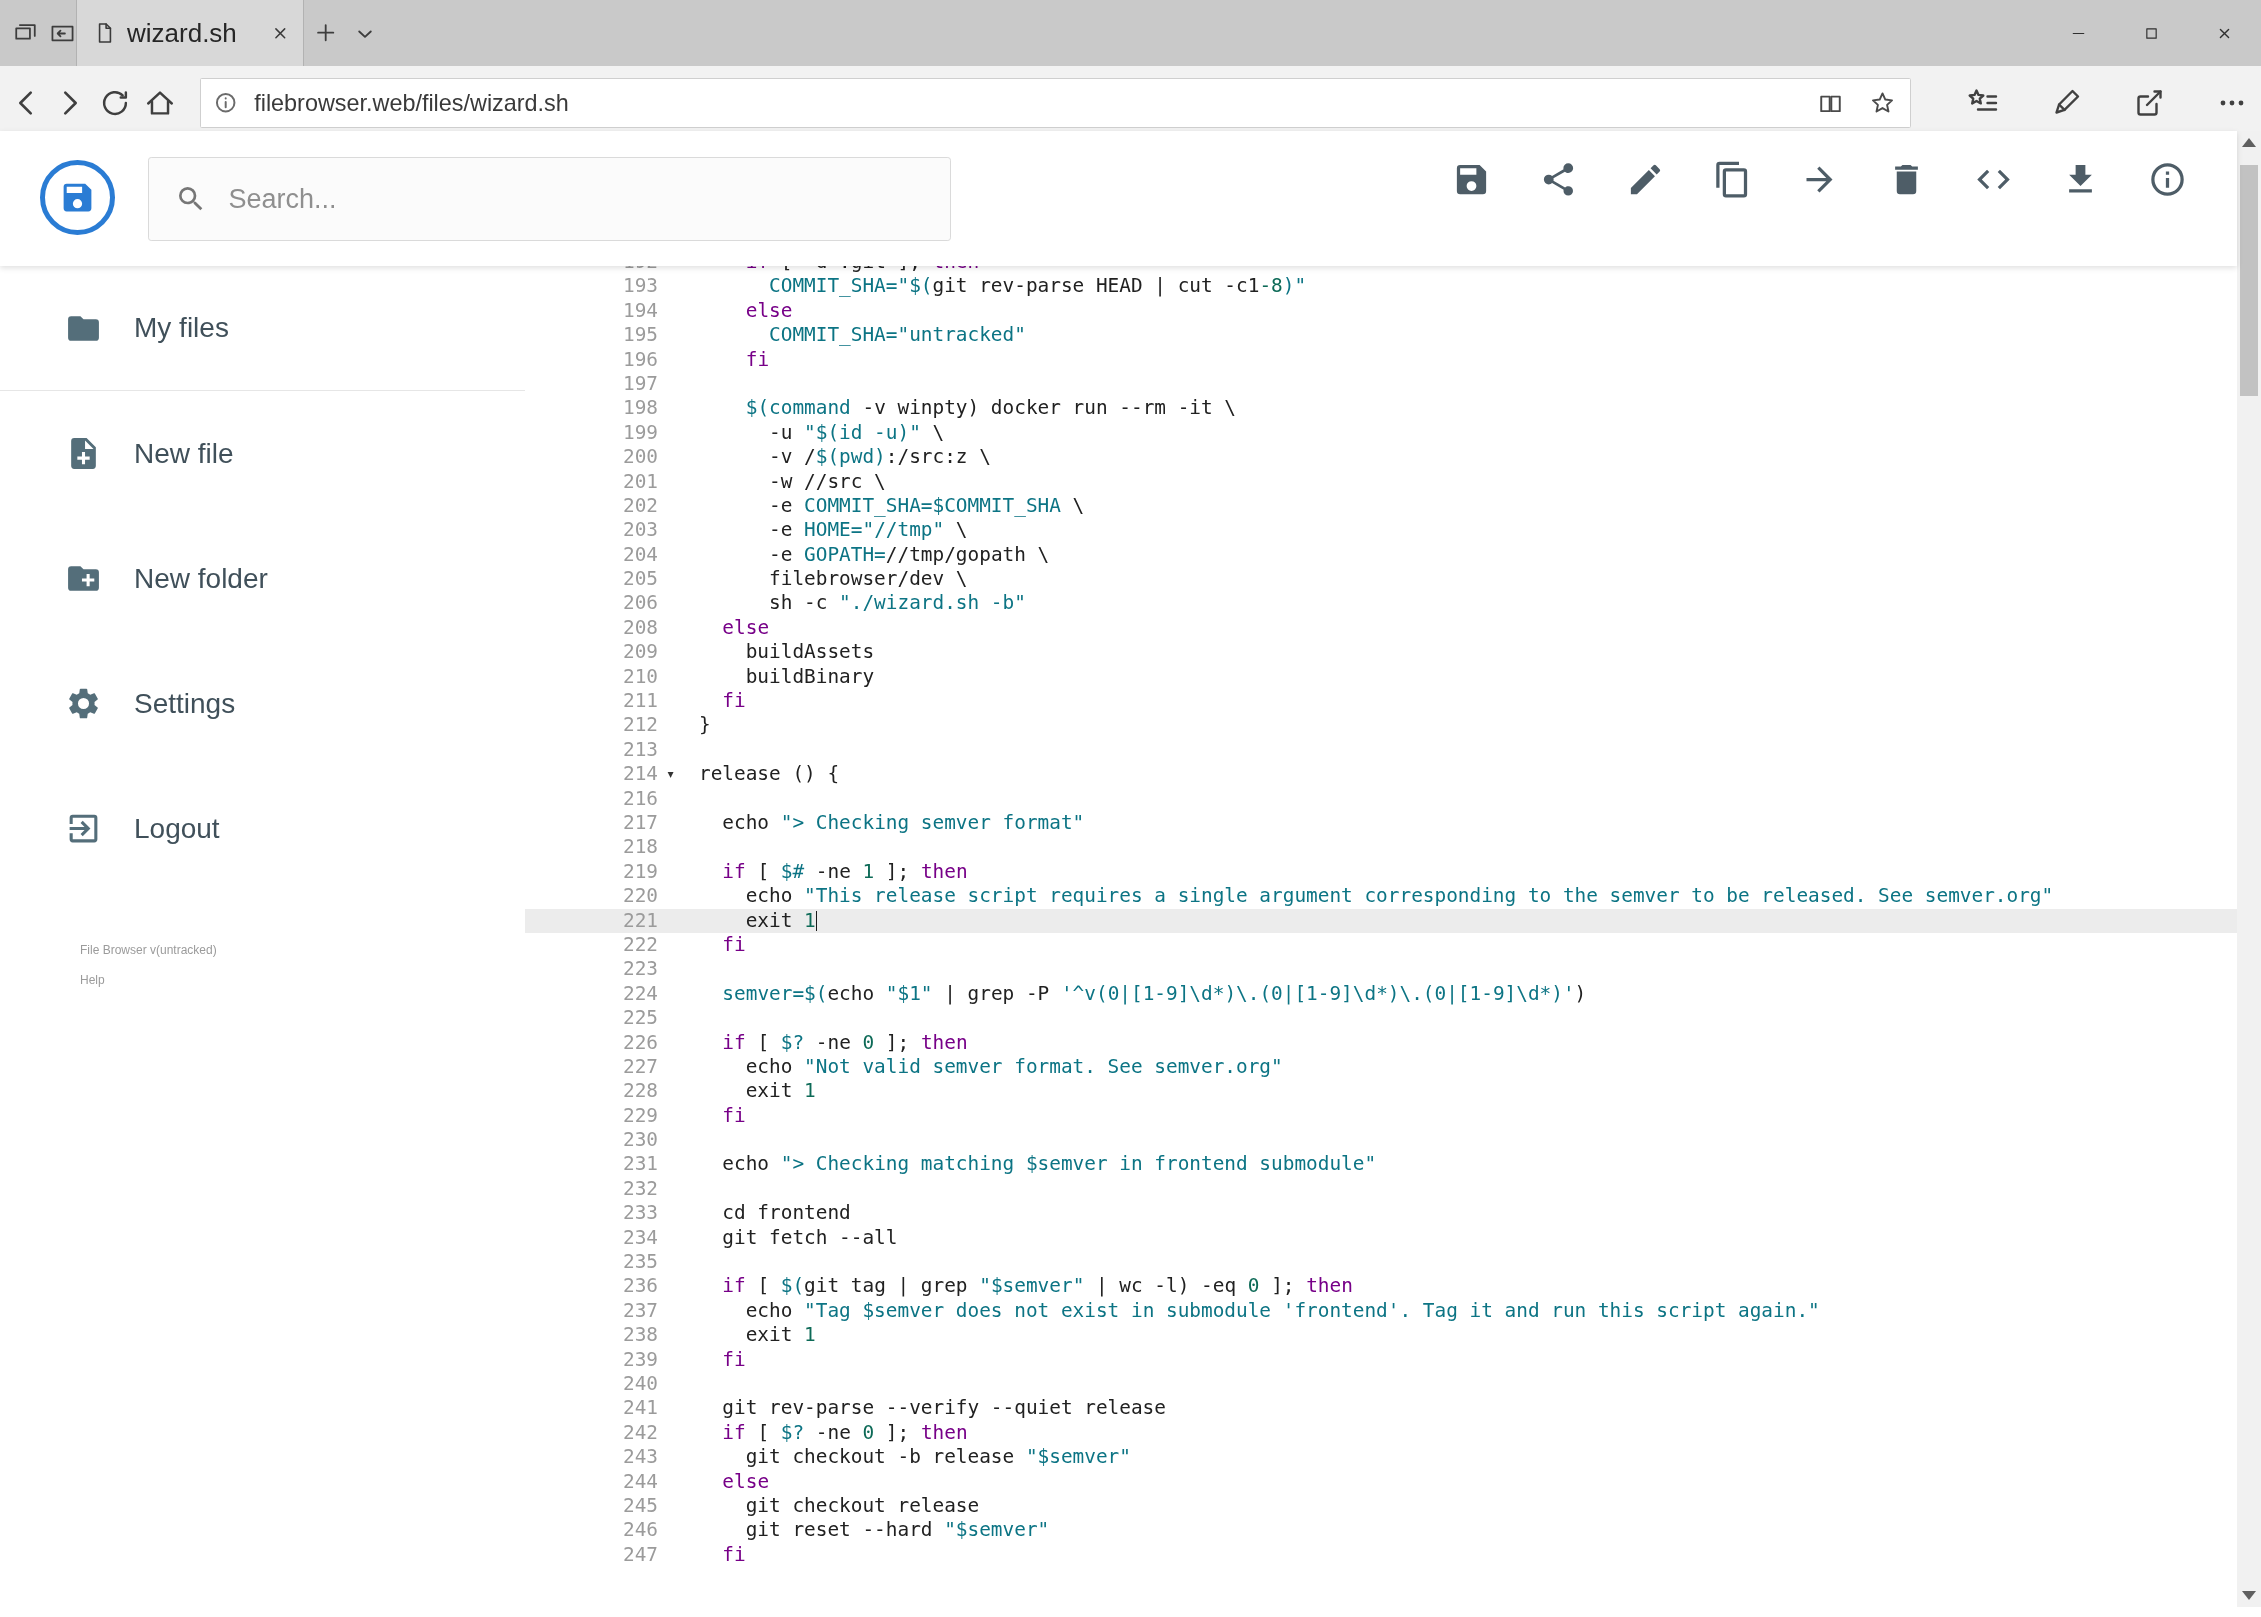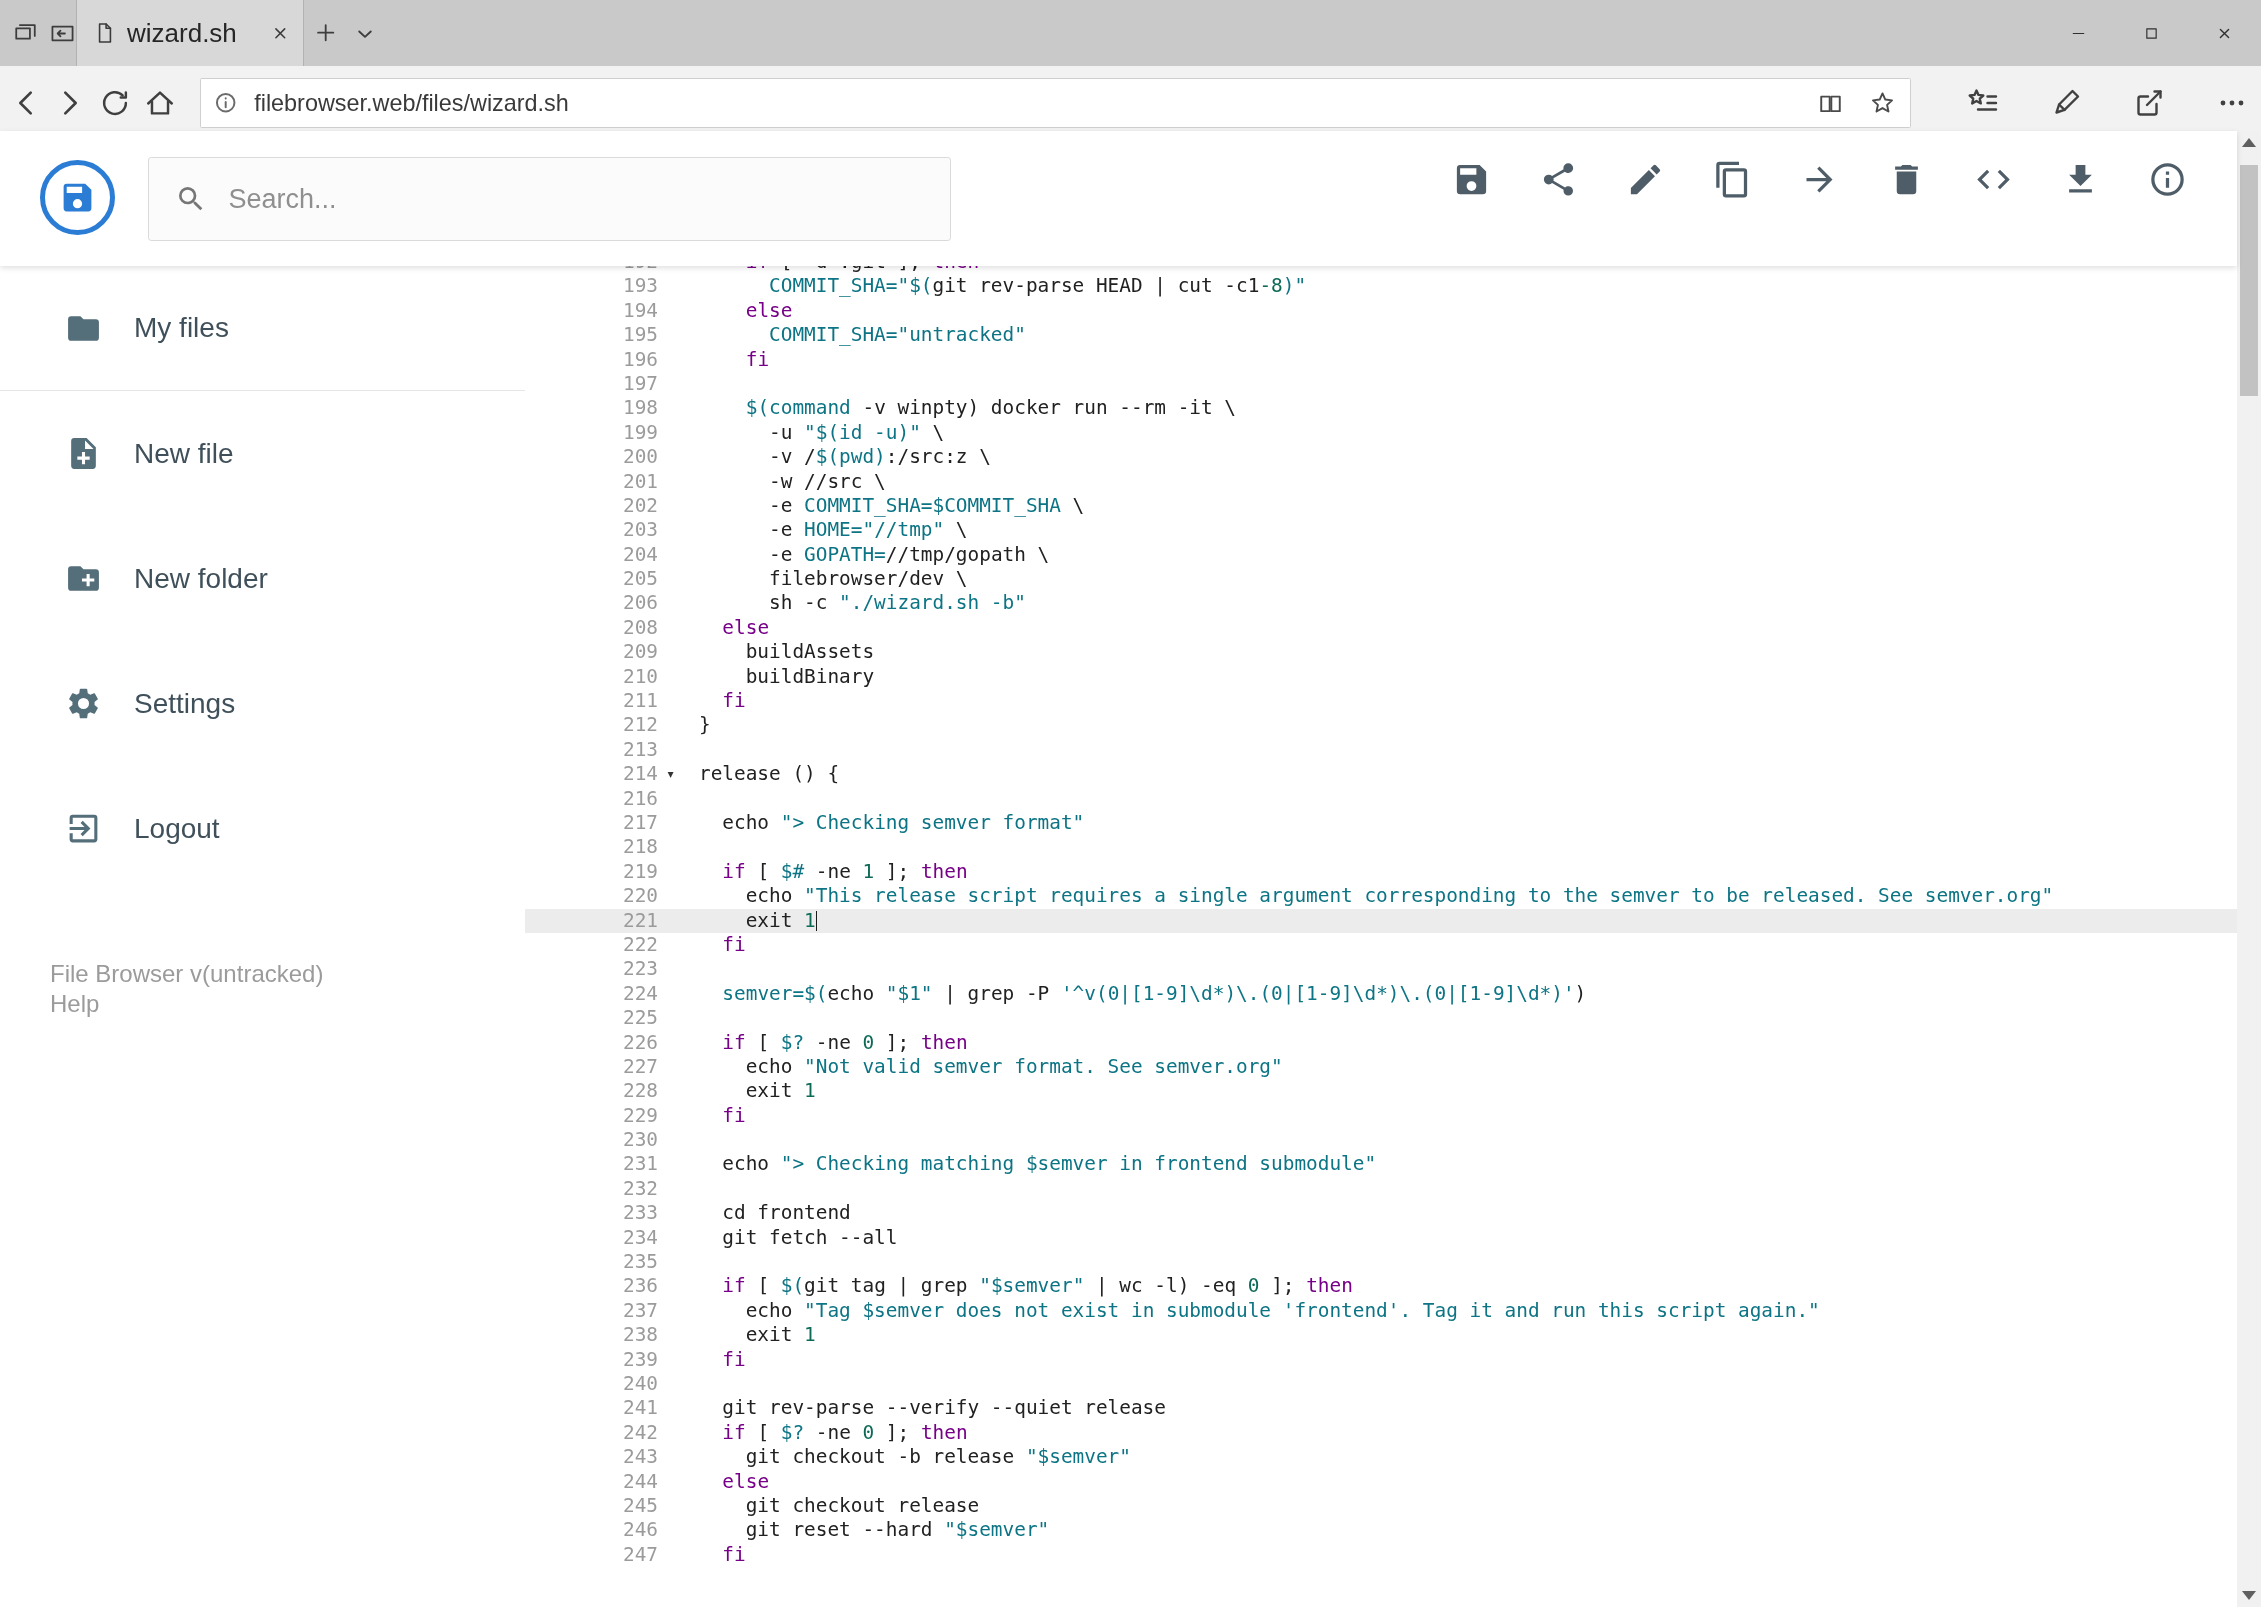--- a/index.html
+++ b/index.html
@@ -60,21 +60,21 @@
   .searchbox input::placeholder{color:#8f8f8f;opacity:1;}
   .toolbar{position:absolute;left:1452px;top:29px;display:flex;gap:48px;}
   .tool-btn{width:39px;height:39px;color:var(--icon,#4e5d67);cursor:pointer;}
 
   
   .sidebar{position:absolute;left:0;top:135px;width:525px;}
   .side-item{height:125px;display:flex;align-items:center;cursor:pointer;}
   .side-item:first-child{border-bottom:0.8px solid #e6e6e6;box-sizing:border-box;}
   .s-icon{width:37px;height:37px;margin-left:65px;color:#546e7a;flex:none;}
   .s-label{margin-left:32px;font-size:28px;color:#40505a;}
-  .side-footer{margin-top:68px;padding-left:50px;font-size:24px;color:#9b9b9b;line-height:30px;}
+  .side-footer{margin-top:44px;padding-left:80px;font-size:12px;color:#9b9b9b;line-height:30px;}
   .side-footer .help{cursor:pointer;}
 
   
   .editor{position:absolute;left:525px;top:135px;right:24px;bottom:0;overflow:hidden;background:#fff;}
   .lines{margin-top:-16px;}
   .code-line{display:flex;height:24.4px;line-height:24.4px;white-space:pre;
              font-family:"DejaVu Sans Mono",monospace;font-size:19.4px;}
   .code-line.active{background:var(--active-line,#ececec);}
   .gutter{width:133px;flex:none;text-align:right;color:#9b9b9b;}
   .fold{width:25px;flex:none;text-align:center;font-size:15.3px;color:#333;}

